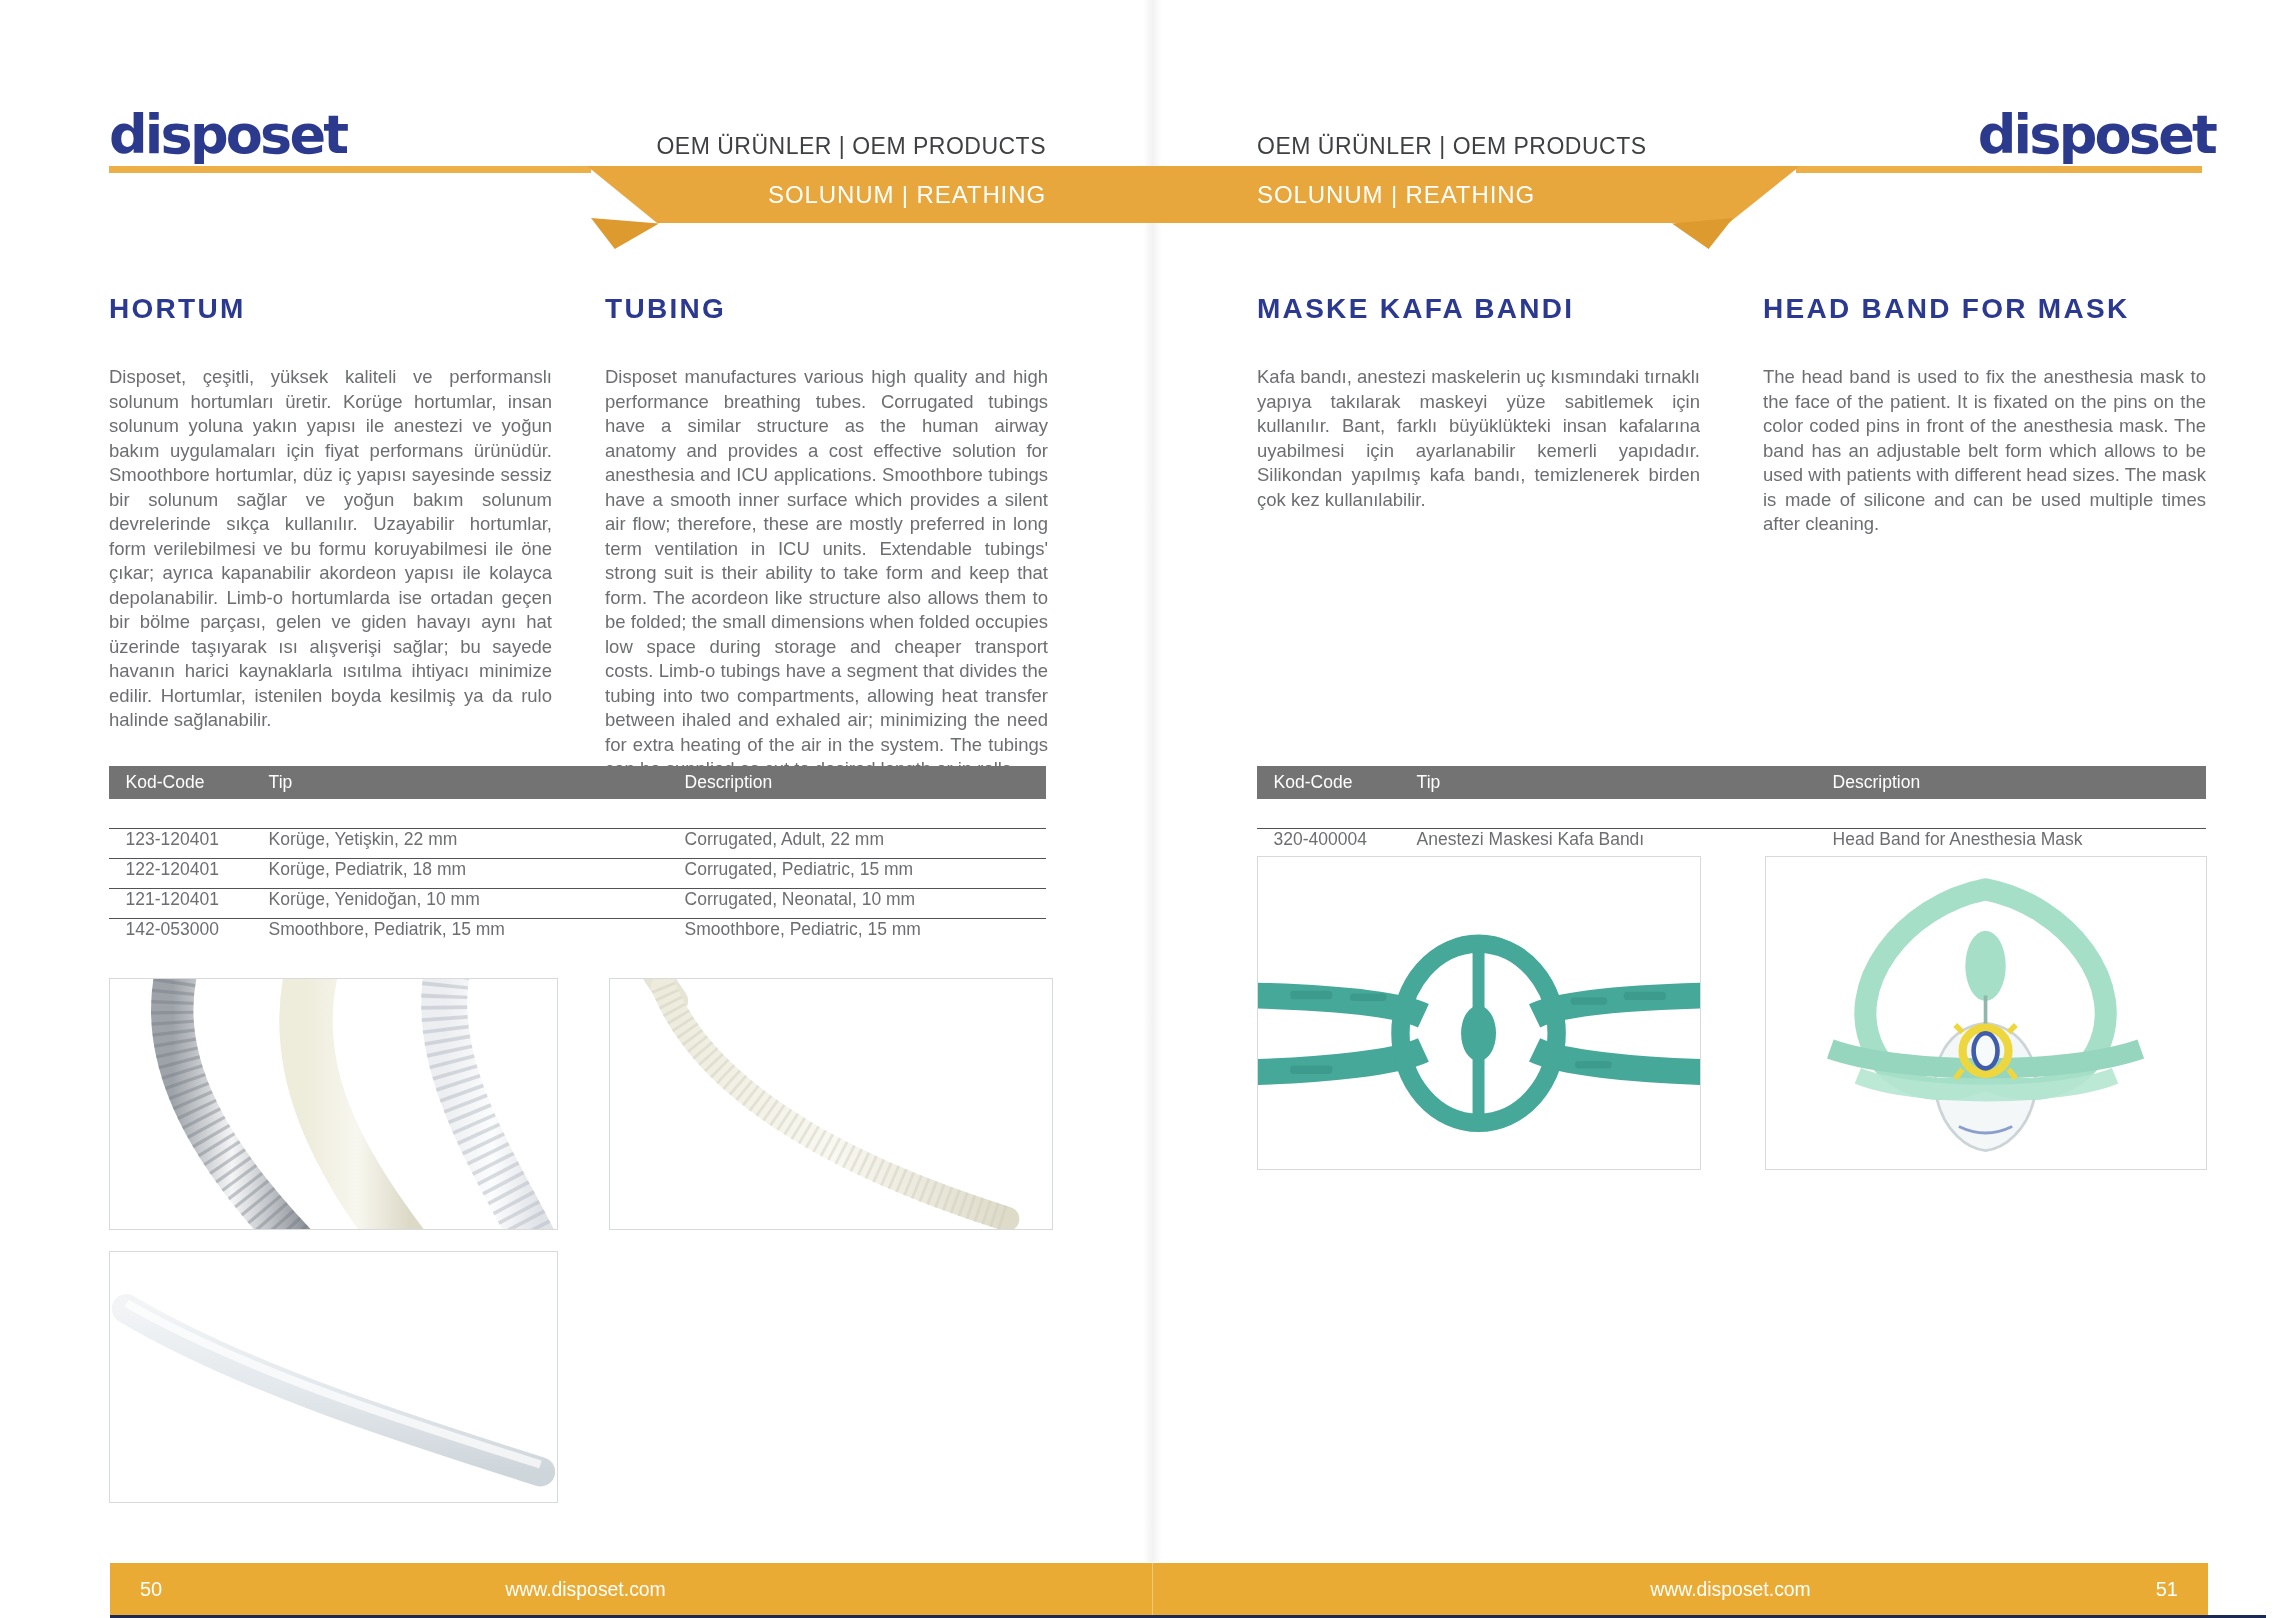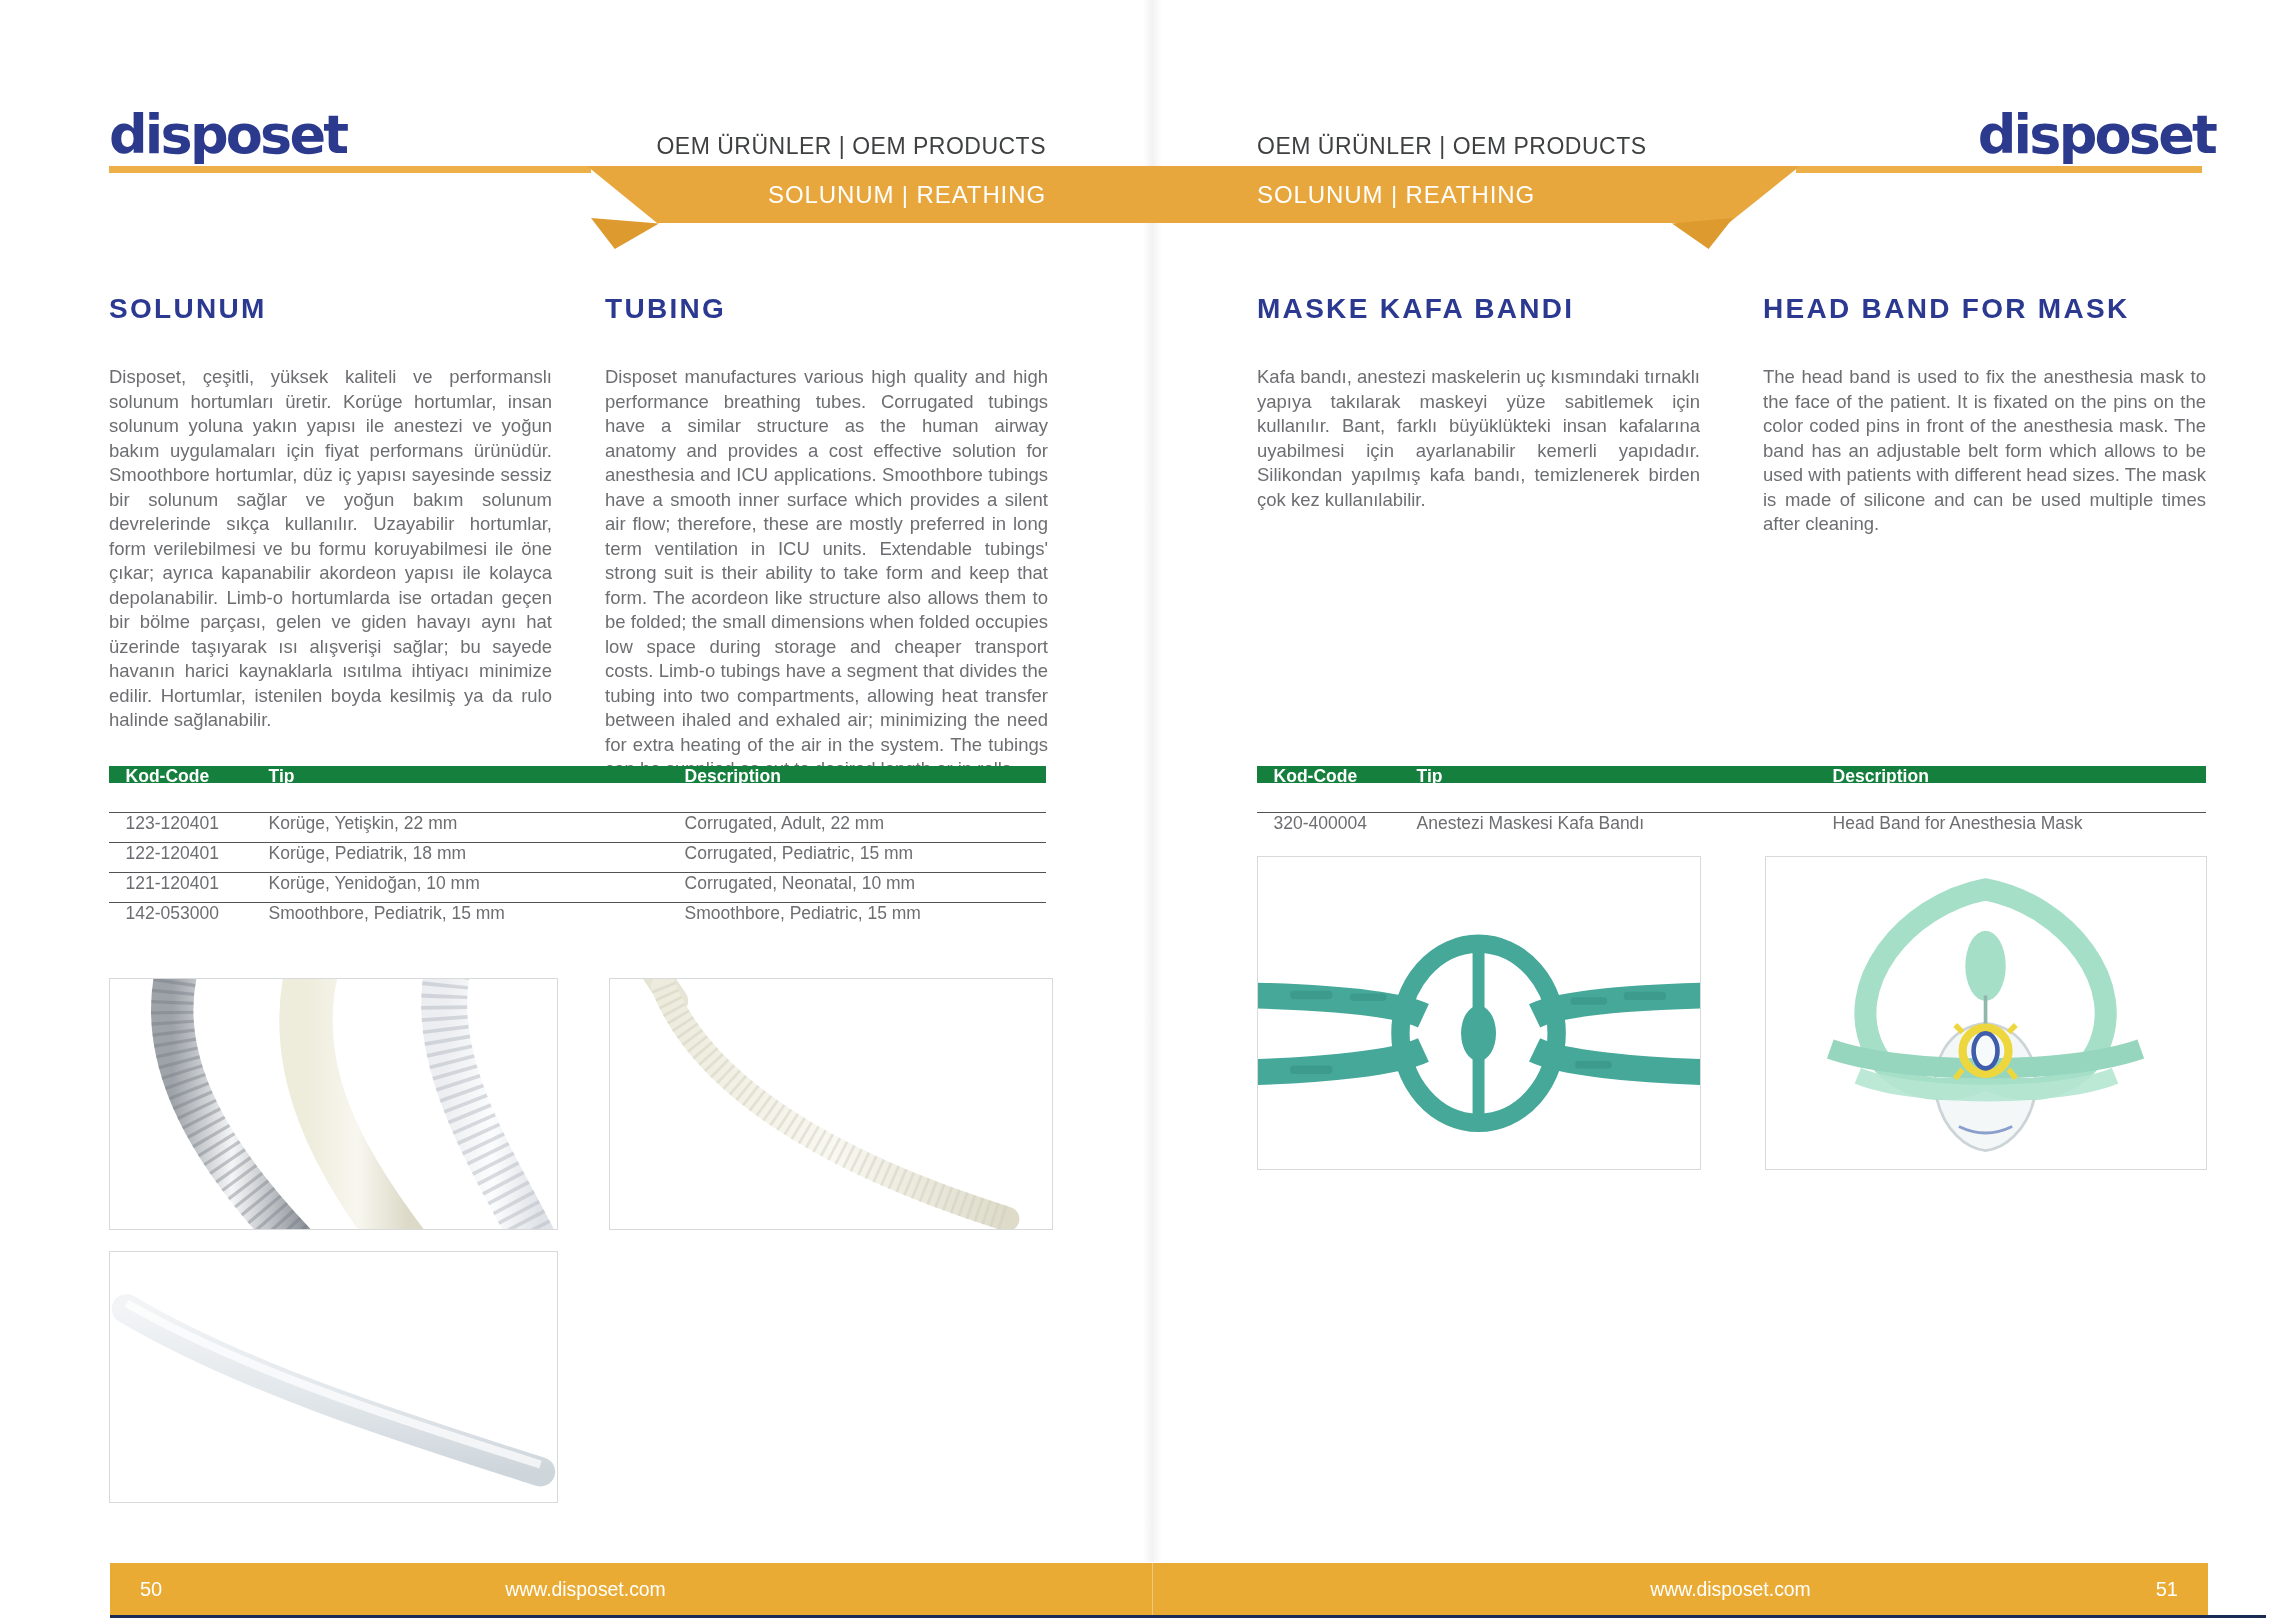--- a/index.html
+++ b/index.html
@@ -38,22 +38,22 @@
 
   
   .col-title{top:293px;width:480px;font-size:28px;font-weight:800;color:#2b3990;letter-spacing:2.3px;}
   .col-body{top:365px;width:443px;font-size:18.5px;line-height:24.5px;color:#6d6e71;text-align:justify;}
   .c1{left:109px;} .c2{left:605px;} .c3{left:1257px;} .c4{left:1763px;}
 
   
   .tbl{top:766px;}
   .tbl-left{left:109px;width:937px;}
   .tbl-right{left:1257px;width:949px;}
-  .tbl-head{display:grid;grid-template-columns:143px 416px 1fr;height:17px;align-items:center;
-            background:#15803d;color:#ffffff;font-weight:bold;font-size:17.5px;}
+  .tbl-head{display:grid;grid-template-columns:143px 416px 1fr;height:33px;align-items:center;
+            background:#737373;color:#ffffff;font-weight:normal;font-size:17.5px;}
   .tbl-head > div{padding-left:16.6px;}
   .tbl-row{display:grid;grid-template-columns:143px 416px 1fr;height:29px;align-items:center;
            color:#6d6e71;font-size:17.5px;border-bottom:1.8px solid #515254;background:#ffffff;}
   .tbl-row > div{padding-left:16.6px;white-space:nowrap;overflow:hidden;margin-top:40px;}
 
   
   .imgf{border:0.9px solid #d8d9db;background:#ffffff;box-sizing:border-box;overflow:hidden;}
   .img-tubes1{left:109px;top:978px;width:449px;height:252px;}
   .img-tubemid{left:609px;top:978px;width:444px;height:252px;}
   .img-tubes2{left:109px;top:1251px;width:449px;height:252px;}
@@ -89,21 +89,21 @@
   <div class="abs thinline thinline-right"></div>
   <div class="abs band band-left">
     <span>SOLUNUM | REATHING</span>
   </div>
   <div class="abs band band-right">
     <span>SOLUNUM | REATHING</span>
   </div>
   <div class="abs fold fold-left"></div>
   <div class="abs fold fold-right"></div>
 
-  <div class="abs col-title c1">SOLUNUM</div>
+  <div class="abs col-title c1">HORTUM</div>
   <div class="abs col-title c2">TUBING</div>
   <div class="abs col-title c3">MASKE KAFA BANDI</div>
   <div class="abs col-title c4">HEAD BAND FOR MASK</div>
 
   <div class="abs col-body c1">Disposet, çeşitli, yüksek kaliteli ve performanslı solunum hortumları üretir. Korüge hortumlar, insan solunum yoluna yakın yapısı ile anestezi ve yoğun bakım uygulamaları için fiyat performans ürünüdür. Smoothbore hortumlar, düz iç yapısı sayesinde sessiz bir solunum sağlar ve yoğun bakım solunum devrelerinde sıkça kullanılır. Uzayabilir hortumlar, form verilebilmesi ve bu formu koruyabilmesi ile öne çıkar; ayrıca kapanabilir akordeon yapısı ile kolayca depolanabilir. Limb-o hortumlarda ise ortadan geçen bir bölme parçası, gelen ve giden havayı aynı hat üzerinde taşıyarak ısı alışverişi sağlar; bu sayede havanın harici kaynaklarla ısıtılma ihtiyacı minimize edilir. Hortumlar, istenilen boyda kesilmiş ya da rulo halinde sağlanabilir.</div>
   <div class="abs col-body c2">Disposet manufactures various high quality and high performance breathing tubes. Corrugated tubings have a similar structure as the human airway anatomy and provides a cost effective solution for anesthesia and ICU applications. Smoothbore tubings have a smooth inner surface which provides a silent air flow; therefore, these are mostly preferred in long term ventilation in ICU units. Extendable tubings' strong suit is their ability to take form and keep that form. The acordeon like structure also allows them to be folded; the small dimensions when folded occupies low space during storage and cheaper transport costs. Limb-o tubings have a segment that divides the tubing into two compartments, allowing heat transfer between ihaled and exhaled air; minimizing the need for extra heating of the air in the system. The tubings can be supplied as cut to desired length or in rolls.</div>
   <div class="abs col-body c3">Kafa bandı, anestezi maskelerin uç kısmındaki tırnaklı yapıya takılarak maskeyi yüze sabitlemek için kullanılır. Bant, farklı büyüklükteki insan kafalarına uyabilmesi için ayarlanabilir kemerli yapıdadır. Silikondan yapılmış kafa bandı, temizlenerek birden çok kez kullanılabilir.</div>
   <div class="abs col-body c4">The head band is used to fix the anesthesia mask to the face of the patient. It is fixated on the pins on the color coded pins in front of the anesthesia mask. The band has an adjustable belt form which allows to be used with patients with different head sizes. The mask is made of silicone and can be used multiple times after cleaning.</div>
 
   <div class="abs tbl tbl-left">

